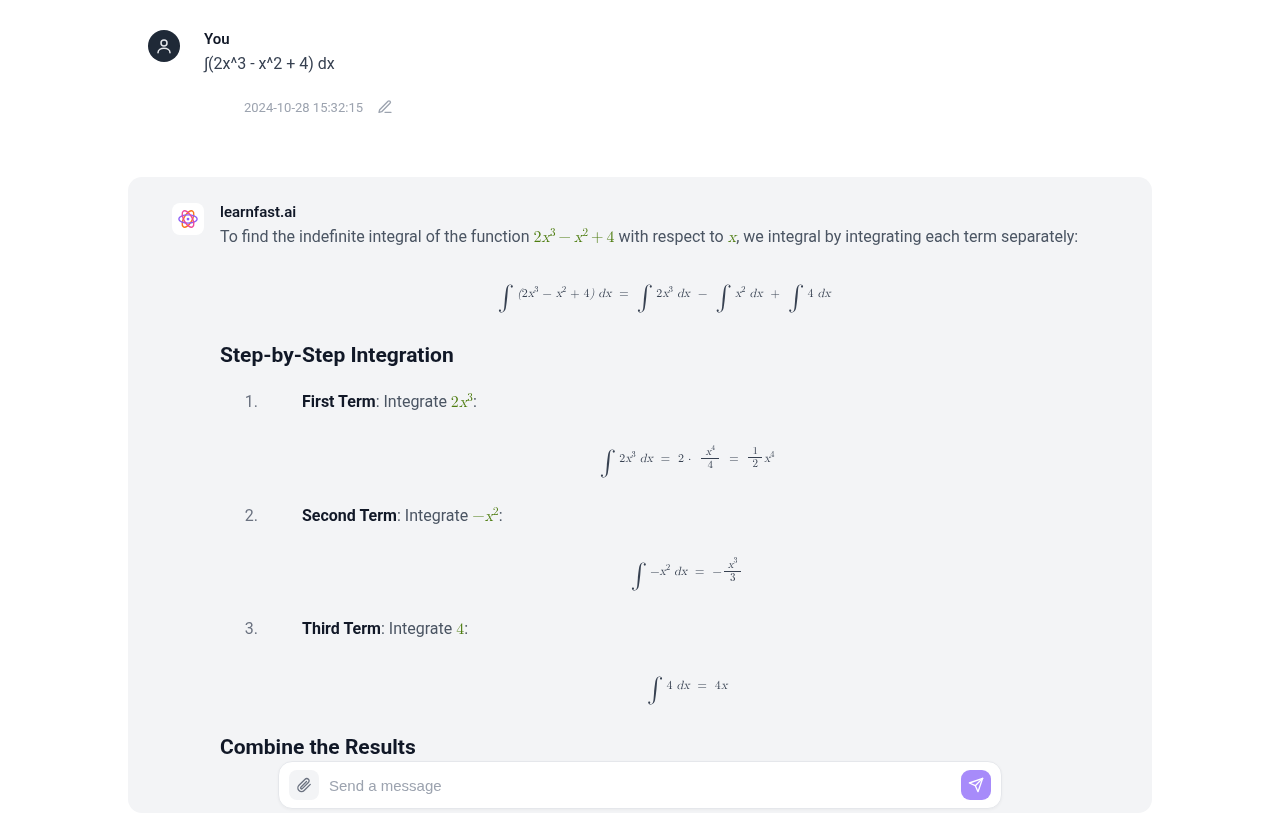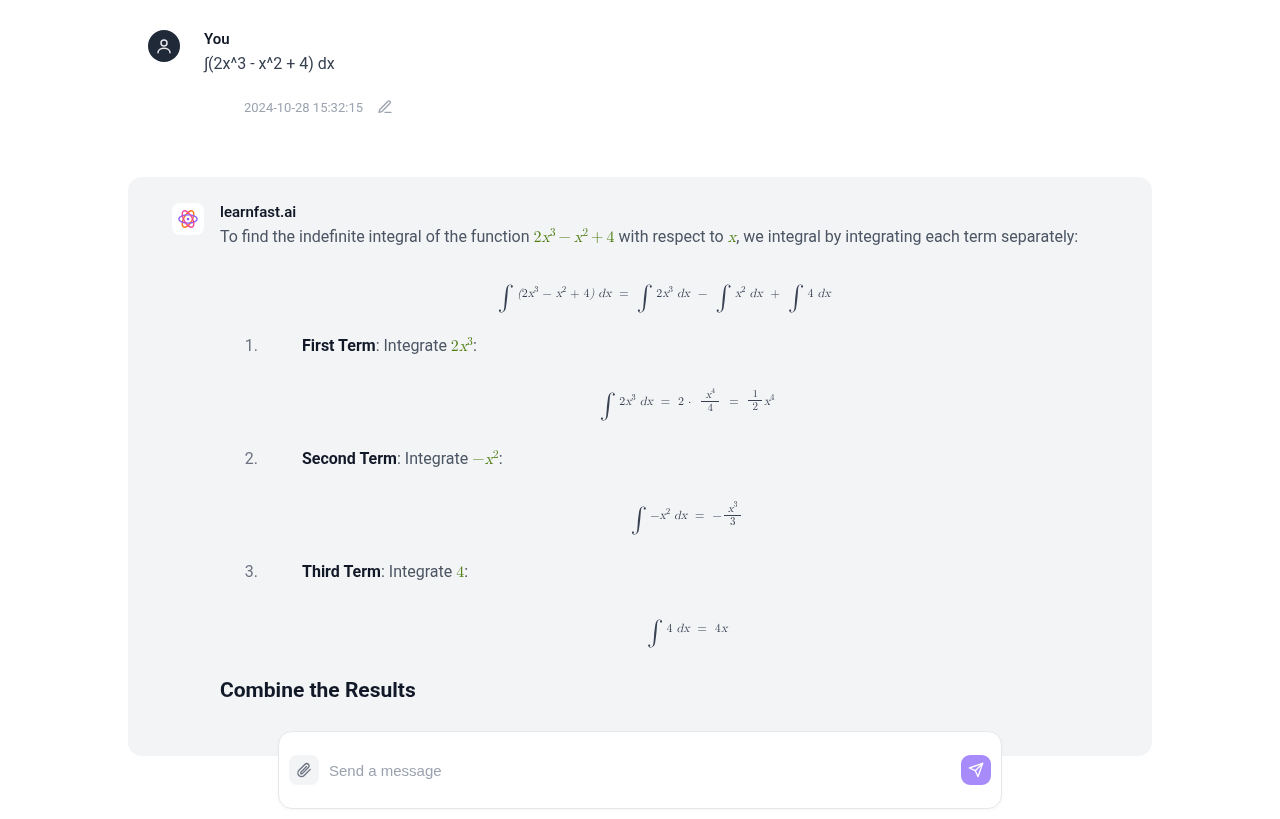--- a/index.html
+++ b/index.html
@@ -171,21 +171,21 @@
   
   .input-bar {
     position: fixed;
     left: 50%;
     bottom: 10px;
     transform: translateX(-50%);
     width: 724px;
     background: #ffffff;
     border: 1px solid #e5e7eb;
     border-radius: 14px;
-    padding: 23px 10px;
+    padding: 8px 10px;
     display: flex;
     align-items: center;
     gap: 10px;
     box-shadow: 0 1px 3px rgba(0,0,0,.04);
   }
   .attach-btn {
     width: 30px;
     height: 30px;
     border-radius: 8px;
     background: #f3f4f6;
@@ -265,20 +265,21 @@
         <div class="math-block">
           <span class="bigint">∫</span>(<span class="rm">2</span>x<sup>3</sup><span class="op">−</span>x<sup>2</sup><span class="op">+</span><span class="rm">4</span>)&nbsp;dx
           <span class="op">=</span>
           <span class="bigint">∫</span><span class="rm">2</span>x<sup>3</sup>&nbsp;dx
           <span class="op">−</span>
           <span class="bigint">∫</span>x<sup>2</sup>&nbsp;dx
           <span class="op">+</span>
           <span class="bigint">∫</span><span class="rm">4</span>&nbsp;dx
         </div>
 
+        <h3>Step-by-Step Integration</h3>
 
         <ol>
           <li>
             <span class="li-text">
               <span class="term-label">First Term</span><span>: Integrate </span><span class="math-inline"><span class="rm">2</span>x<sup>3</sup></span><span>:</span>
             </span>
             <div class="math-block">
               <span class="bigint">∫</span><span class="rm">2</span>x<sup>3</sup>&nbsp;dx
               <span class="op">=</span>
               <span class="rm">2</span><span class="op">·</span>

